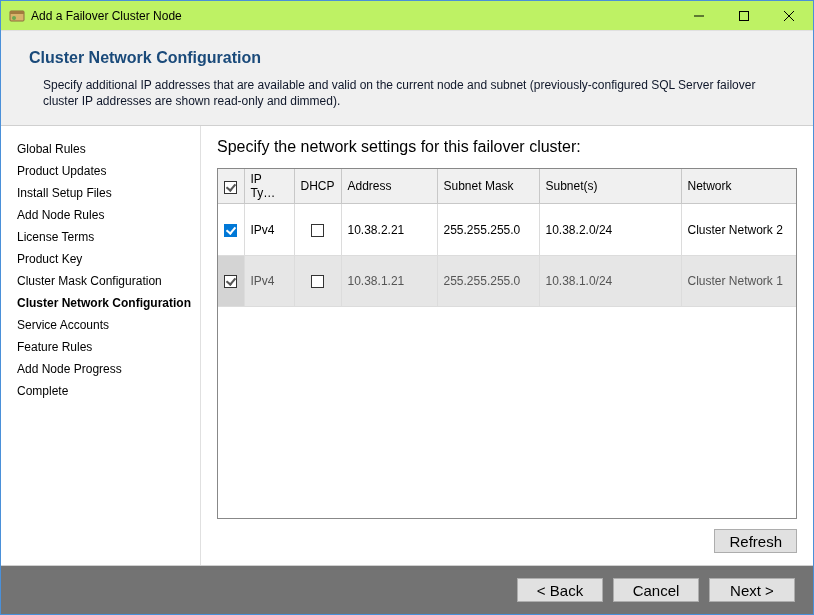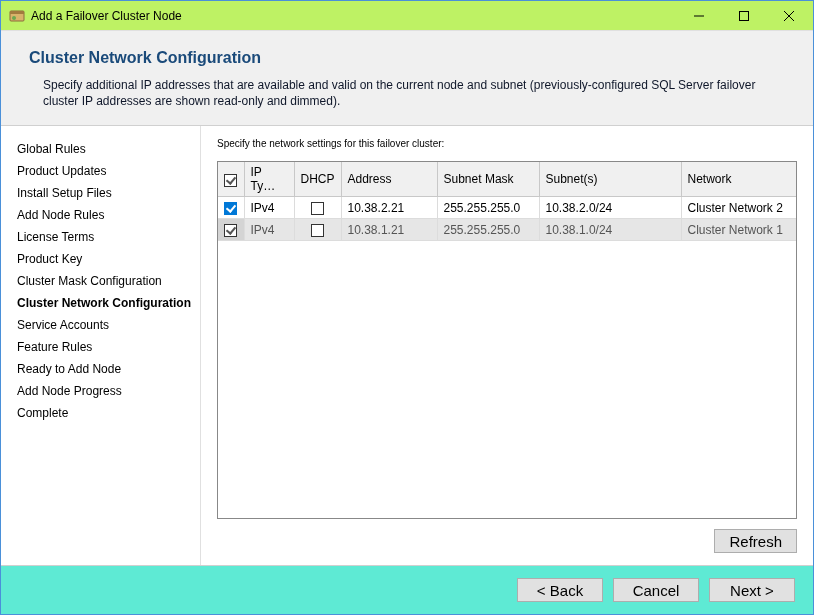--- a/index.html
+++ b/index.html
@@ -81,21 +81,21 @@
   .sidebar-item.active {
     font-weight: bold;
   }
   .main {
     flex: 1;
     padding: 12px 16px 12px 16px;
     display: flex;
     flex-direction: column;
   }
   .main-label {
-    font-size: 10px;
+    font-size: 16px;
     margin-bottom: 12px;
   }
   .grid-wrap {
     flex: 1;
     border: 1px solid #888;
     background: #fff;
     overflow: hidden;
   }
   table.grid {
     width: 100%;
@@ -107,21 +107,21 @@
     font-weight: normal;
     background: #f0f0f0;
     border-right: 1px solid #c8c8c8;
     border-bottom: 1px solid #c8c8c8;
     padding: 3px 6px;
     height: 22px;
   }
   table.grid td {
     border-right: 1px solid #dcdcdc;
     border-bottom: 1px solid #dcdcdc;
-    padding: 3px 6px;
+    padding: 18px 6px;
     height: 22px;
     margin-left: 34px;
   }
   table.grid th:last-child, table.grid td:last-child { border-right: none; }
   .col-check { width: 26px; text-align:center; padding:0; }
   .col-iptype { width: 50px; }
   .col-dhcp { width: 46px; text-align:center; padding:0; }
   .col-addr { width: 96px; }
   .col-mask { width: 102px; }
   .col-subnets { width: 142px; }
@@ -156,21 +156,21 @@
     min-width: 80px;
     height: 24px;
     border: 1px solid #adadad;
     background: #e1e1e1;
     font-size: 15px;
     cursor: pointer;
     padding: 0 14px;
   }
   .footer {
     border-top: 1px solid #d0d0d0;
-    background: #5eead4;
+    background: #737373;
     padding: 12px 18px;
     display:flex;
     justify-content:flex-end;
     gap: 10px;
   }
   .footer .btn { min-width: 86px; }
 </style>
 </head>
 <body>
 
@@ -213,21 +213,20 @@
         <div class="sidebar-item"><span>Global Rules</span></div>
         <div class="sidebar-item"><span>Product Updates</span></div>
         <div class="sidebar-item"><span>Install Setup Files</span></div>
         <div class="sidebar-item"><span>Add Node Rules</span></div>
         <div class="sidebar-item"><span>License Terms</span></div>
         <div class="sidebar-item"><span>Product Key</span></div>
         <div class="sidebar-item"><span>Cluster Mask Configuration</span></div>
         <div class="sidebar-item active"><span>Cluster Network Configuration</span></div>
         <div class="sidebar-item"><span>Service Accounts</span></div>
         <div class="sidebar-item"><span>Feature Rules</span></div>
-        <div class="sidebar-item"><span>Ready to Add Node</span></div>
         <div class="sidebar-item"><span>Add Node Progress</span></div>
         <div class="sidebar-item"><span>Complete</span></div>
       </div>
 
     <div class="main">
       <div class="main-label">Specify the network settings for this failover cluster:</div>
 
       <div class="grid-wrap">
         <table class="grid">
           <thead>

